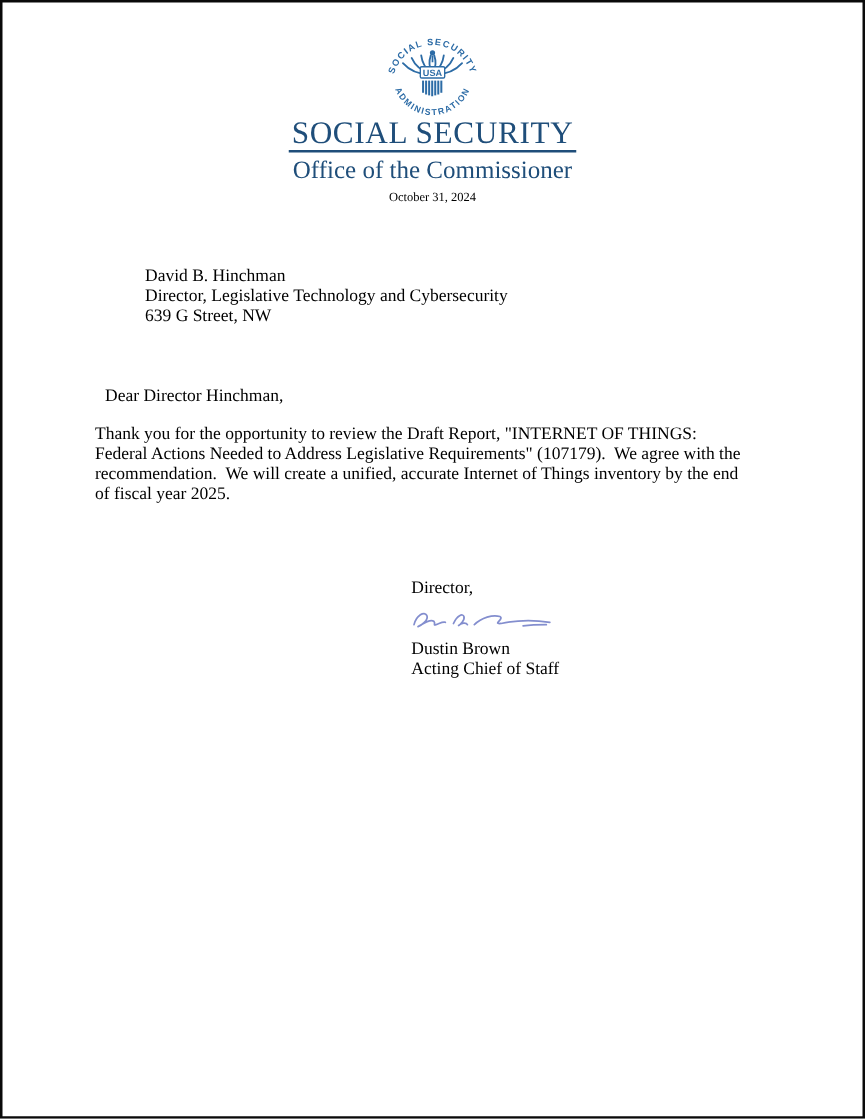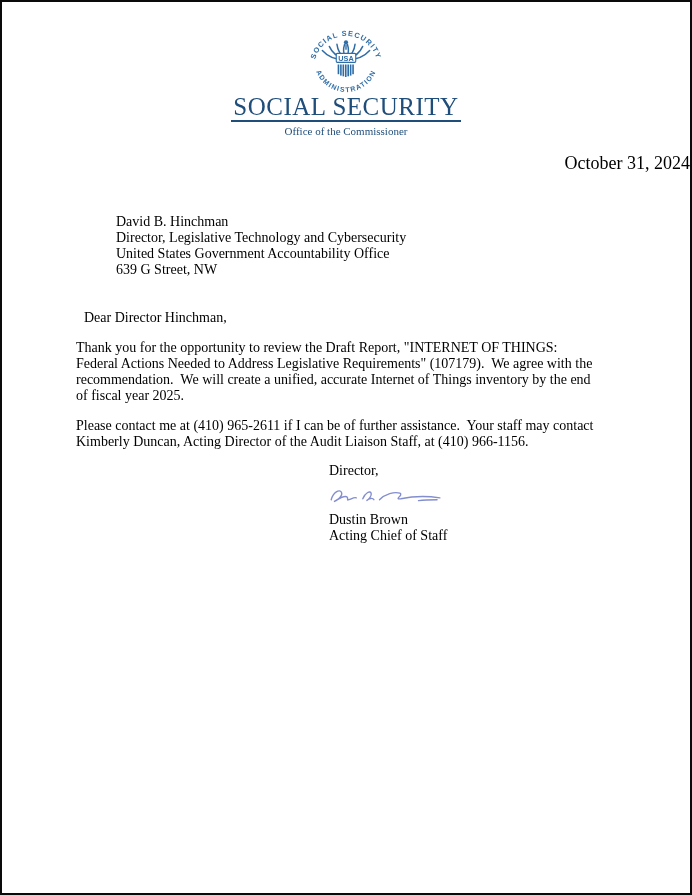--- a/index.html
+++ b/index.html
@@ -27,30 +27,30 @@
     margin-top: 1px;
     font-size: 25px;
     letter-spacing: 0.5px;
     color: #1f4e7a;
     border-bottom: 2px solid #1f4e7a;
     padding: 0 2px 0 2px;
     line-height: 1.05;
   }
   .office-line {
     margin-top: 3px;
-    font-size: 11px;
+    font-size: 20px;
     color: #1f4e7a;
   }
 
   
   .date-line {
     position: absolute;
     top: 151px; left: 0; right: 0;
-    text-align: right;
-    font-size: 18px;
+    text-align: center;
+    font-size: 10px;
   }
   .recipient {
     position: absolute;
     left: 82px; top: 212px;
     font-size: 14px;
     line-height: 16px;
   }
   .recipient .line { white-space: pre-wrap; margin-left: 32px; }
   .salutation {
     position: absolute;
@@ -134,28 +134,26 @@
     </svg>
     <div class="org-name">SOCIAL SECURITY</div>
     <div class="office-line">Office of the Commissioner</div>
   </div>
 
   <div class="date-line">October 31, 2024</div>
 
   <div class="recipient">
     <div class="line">David B. Hinchman</div>
     <div class="line">Director, Legislative Technology and Cybersecurity</div>
-    <div class="line">United States Government Accountability Office</div>
     <div class="line">639 G Street, NW</div>
   </div>
 
   <div class="salutation">Dear Director Hinchman,</div>
 
   <p class="para para-1">Thank you for the opportunity to review the Draft Report, "INTERNET OF THINGS:  Federal Actions Needed to Address Legislative Requirements" (107179).  We agree with the recommendation.  We will create a unified, accurate Internet of Things inventory by the end of fiscal year 2025.</p>
-  <p class="para para-2">Please contact me at (410) 965-2611 if I can be of further assistance.  Your staff may contact Kimberly Duncan, Acting Director of the Audit Liaison Staff, at (410) 966-1156.</p>
 
   <div class="closing">
     <div>Director,</div>
     <svg class="signature-svg" viewBox="0 0 130 28" xmlns="http://www.w3.org/2000/svg">
       <g stroke="#7d88cc" stroke-width="1.5" fill="none" stroke-linecap="round" opacity="0.95">
         <path d="M6 18 C8 10 15 6 17 10 C19 14 12 19 9 20 C14 17 20 13 23 15 C25 17 22 19 25 18 C28 17 31 15 33 16"></path>
         <path d="M40 17 C43 10 48 8 49 11 C50 14 46 18 44 19 C47 16 51 16 52 18"></path>
         <path d="M58 18 C64 12 74 9 80 11 C84 13 73 18 81 17 C95 14 110 14 123 16"></path>
         <path d="M100 19 C108 18 115 18 120 18"></path>
       </g>

